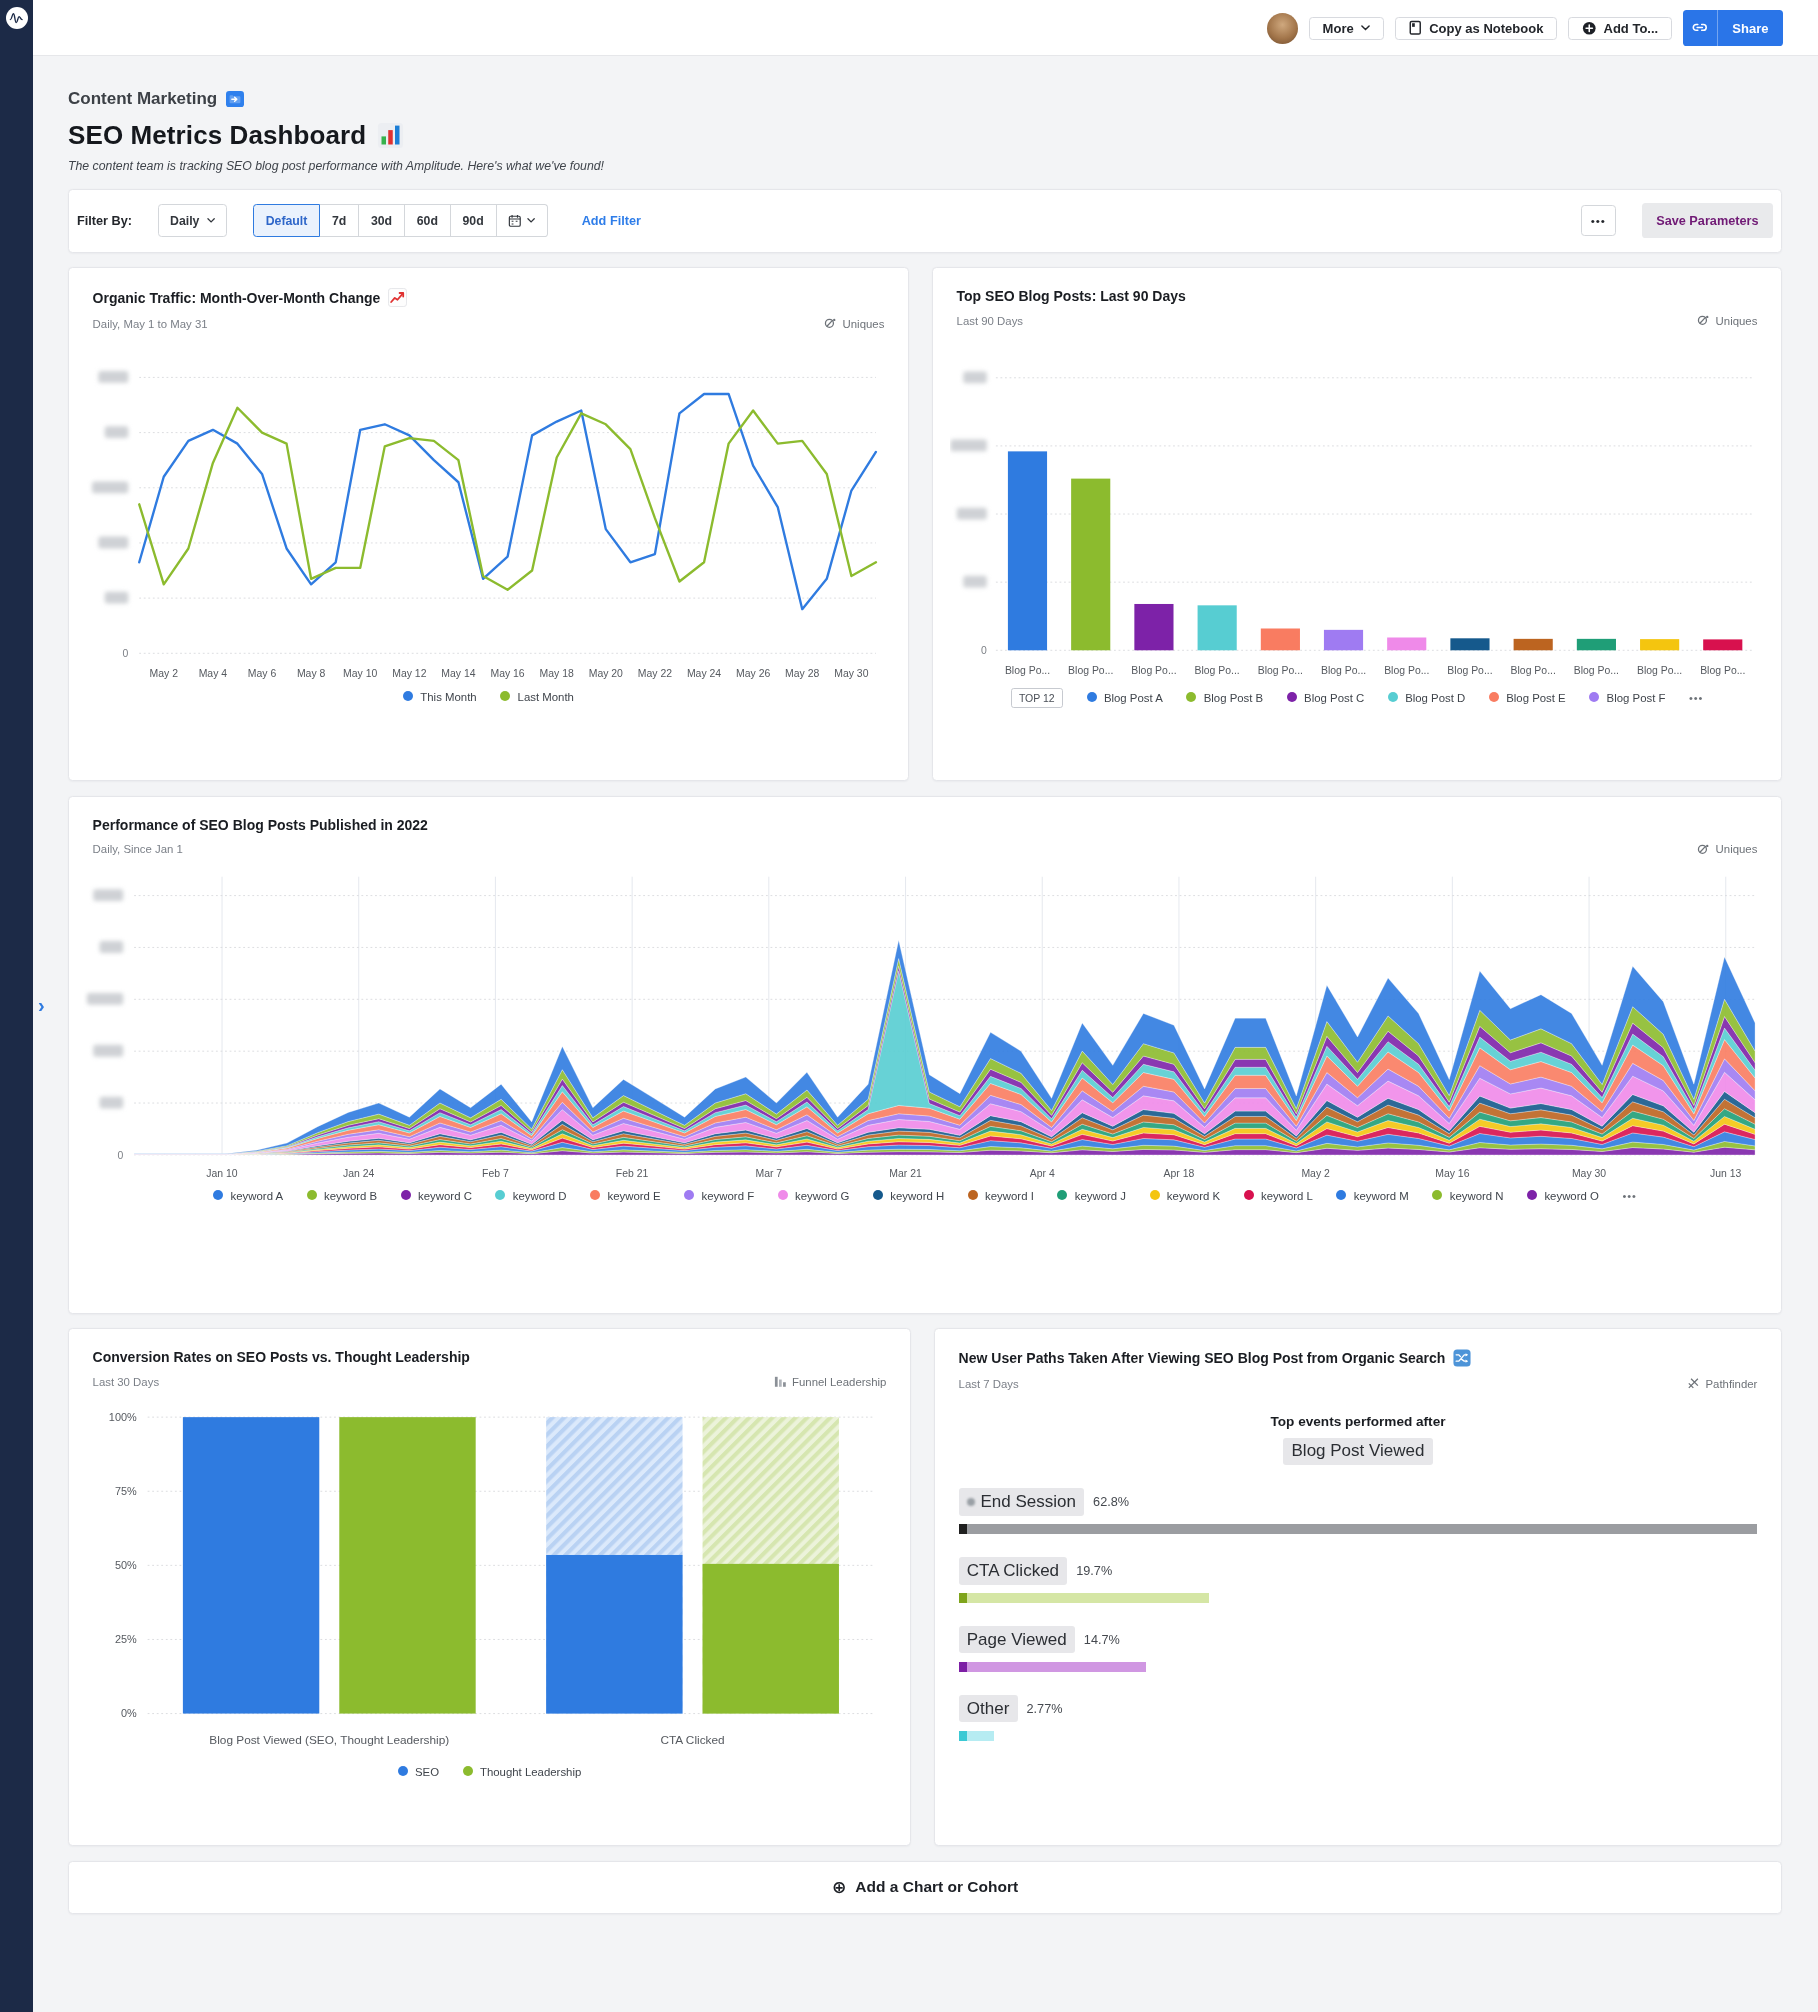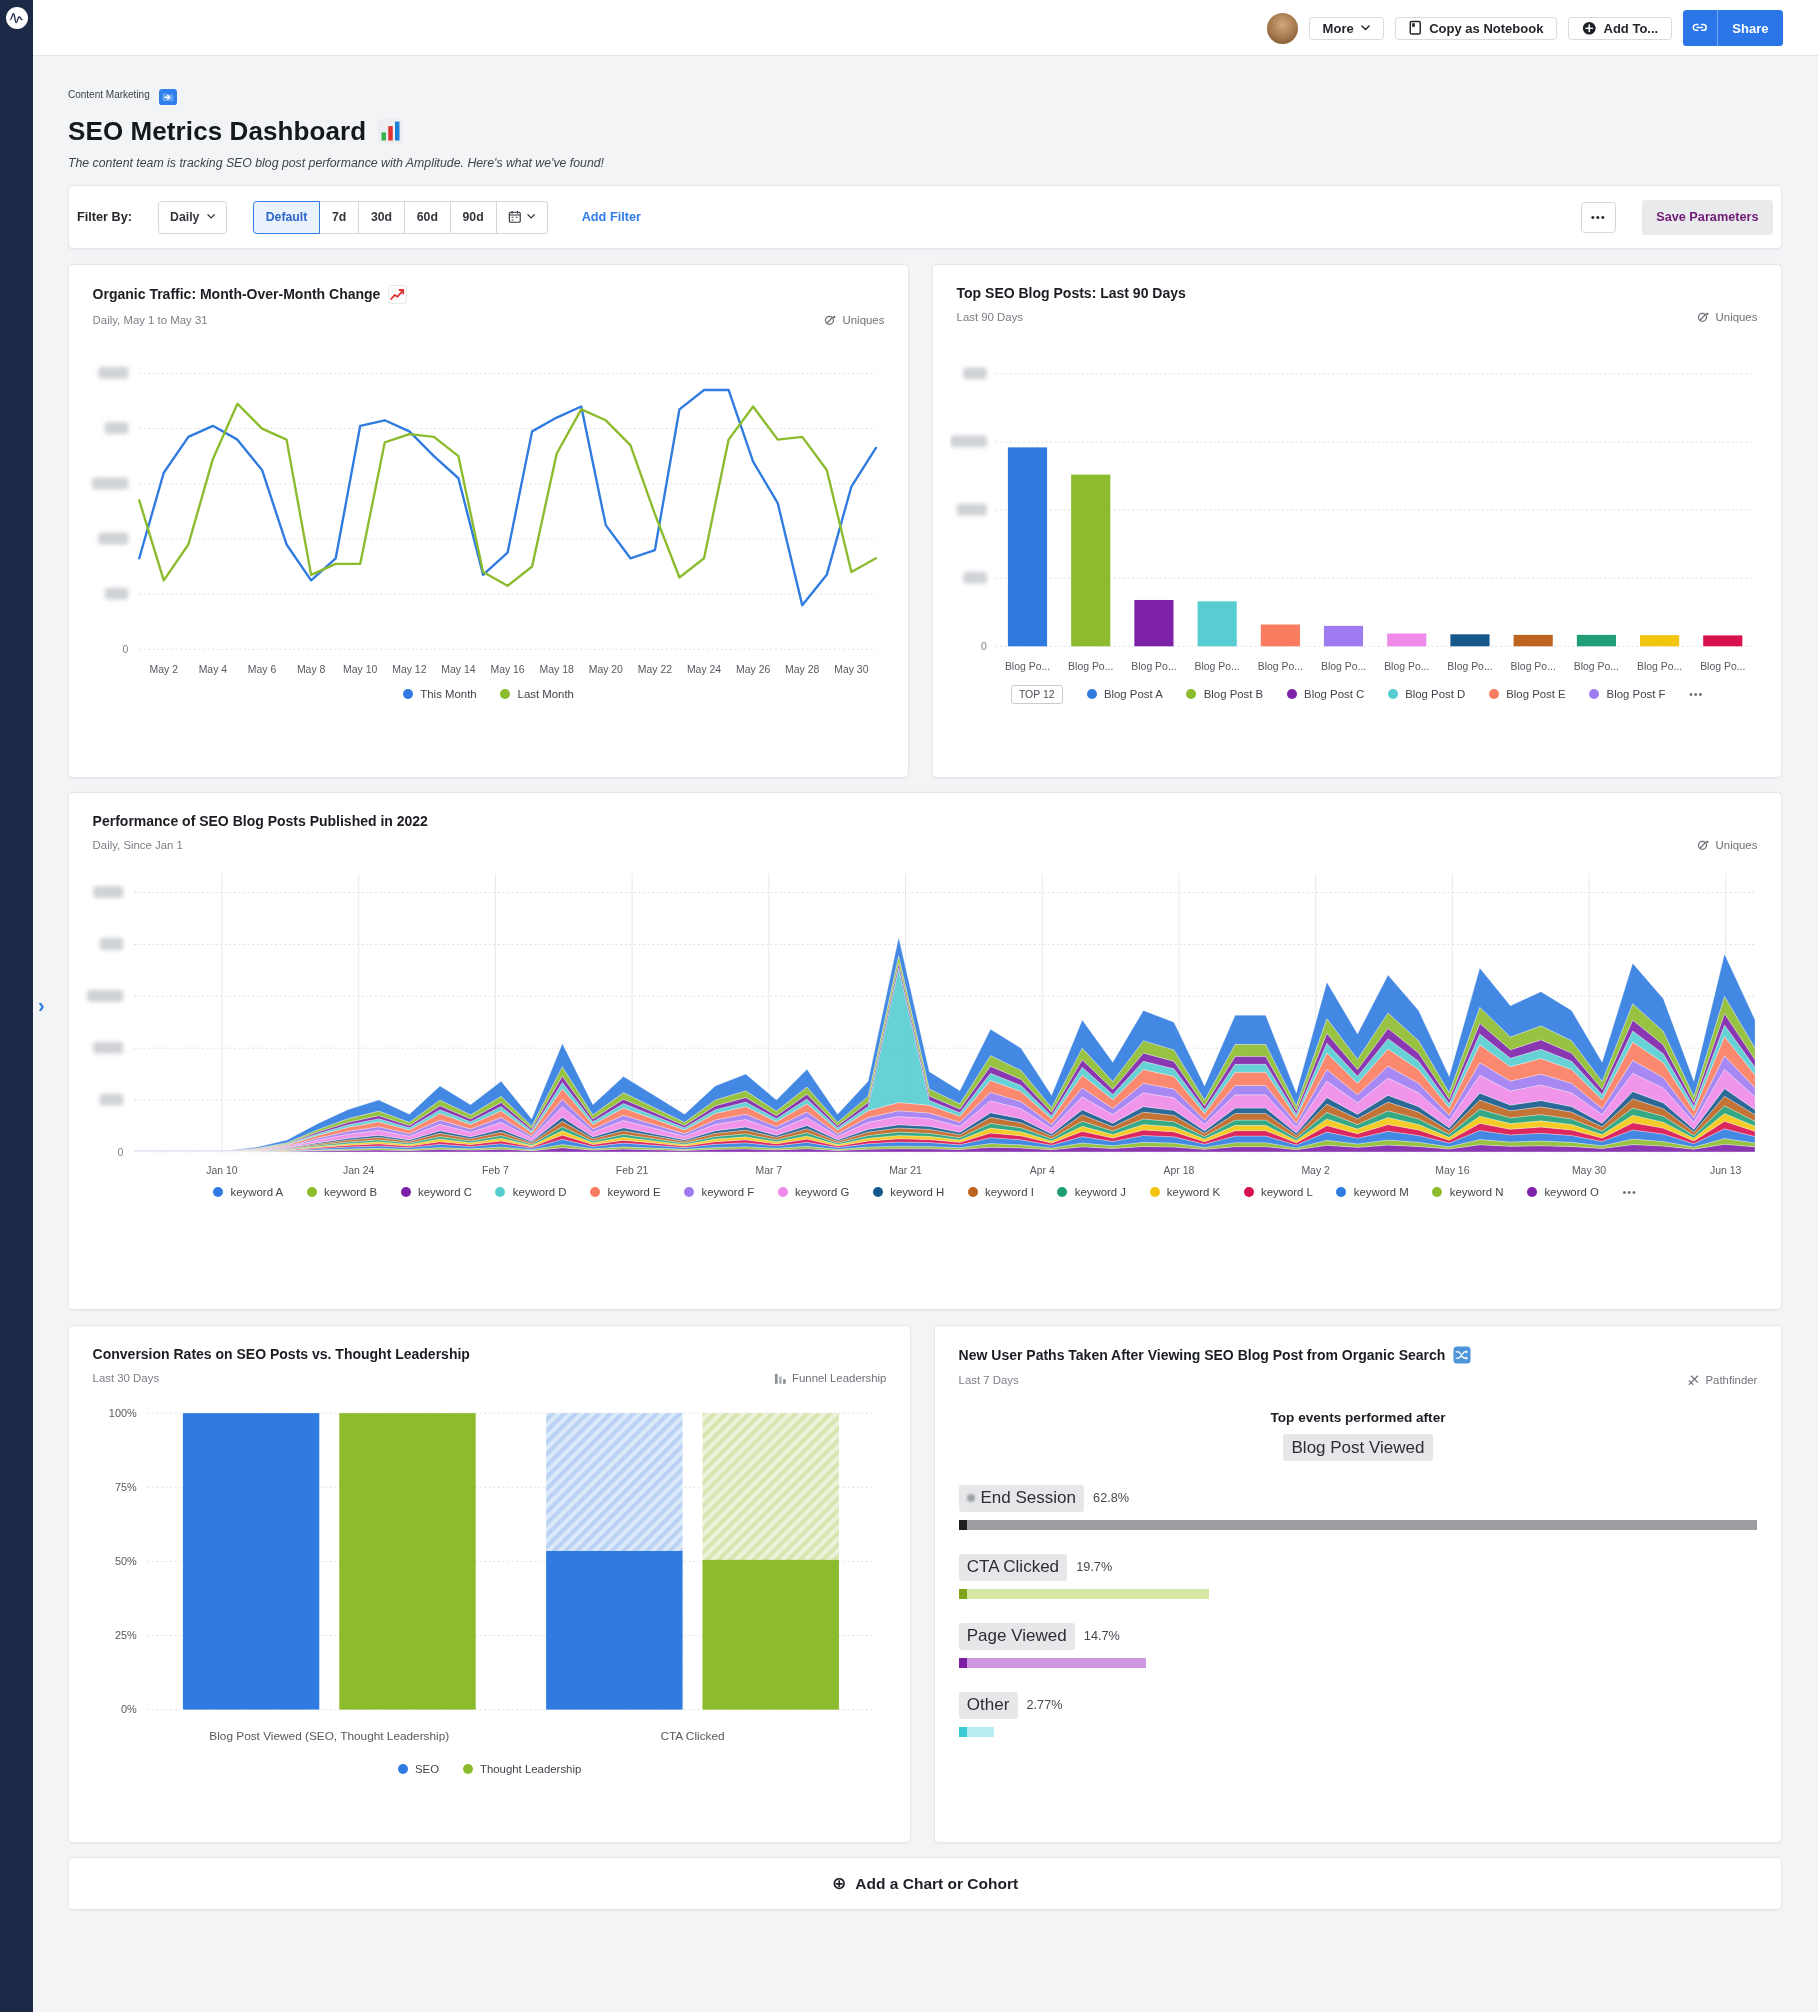--- a/index.html
+++ b/index.html
@@ -16,21 +16,21 @@
   .topbar-right { position:absolute; right:35px; top:10px; display:flex; align-items:center; gap:11px; height:36px; }
   .avatar { width:31px; height:31px; border-radius:50%; background:radial-gradient(circle at 50% 38%, #cfa87e 0%, #a3764b 55%, #6f4a2a 100%); filter:blur(0.5px); flex:0 0 auto; }
   .btn { display:flex; align-items:center; gap:7.3px; height:23px; padding:0 12.7px; background:#fff; border:0.9px solid #d8dadf; border-radius:3.6px; font-size:13px; font-weight:700; color:#23262b; cursor:pointer; white-space:nowrap; }
   .btn svg { flex:0 0 auto; }
   .split-btn { display:flex; height:36px; border-radius:3.6px; overflow:hidden; background:#2a75e8; }
   .split-btn .seg-icon { width:35px; display:flex; align-items:center; justify-content:center; border-right:0.9px solid rgba(255,255,255,.35); cursor:pointer; }
   .split-btn .seg-label { display:flex; align-items:center; padding:0 14.5px; color:#fff; font-size:13px; font-weight:700; cursor:pointer; }
 
   
   .page { position:absolute; left:33px; right:0; top:56px; padding:33px 36px 0 35px; }
-  .breadcrumb { display:flex; align-items:flex-start; gap:9px; font-size:10px; color:#3c4046; }
+  .breadcrumb { display:flex; align-items:center; gap:9px; font-size:17px; color:#3c4046;font-weight:bold; }
   .h1-row { display:flex; align-items:center; gap:11px; margin-top:11px; }
   .h1-row h1 { font-size:26px; font-weight:700; color:#15181d; letter-spacing:0.1px; }
   .subtitle { margin-top:8.2px; font-size:12.3px; color:#3f444b;font-style:italic; }
 
   
   .card { background:#fff; border:0.9px solid #e5e6ea; border-radius:4.5px; box-shadow:0 0.9px 1.8px rgba(20,25,40,.04); }
   .filter-card { margin-top:15.5px; height:64px; display:flex; align-items:center; padding:0 8px; gap:26px; }
   .filter-by { font-size:12.7px; font-weight:700; color:#23262b; }
   .dd-btn { display:flex; align-items:center; gap:7.3px; height:33px; padding:0 11px; border:0.9px solid #d4d7db; border-radius:3.6px; background:#fff; font-size:12.3px; font-weight:700; color:#33373d; cursor:pointer; }
   .seg-group { display:flex; }
@@ -50,21 +50,21 @@
   .full-card { margin-top:14.5px; height:518px; display:flex; flex-direction:column; }
   .row2 .chart-card { height:518px; }
   .card-head { padding:20px 23.6px 0 23.6px; }
   .card-title-row { display:flex; align-items:center; gap:7.3px; }
   .card-title { font-size:14px; font-weight:700; color:#1a1d22; }
   .card-sub-row { display:flex; justify-content:space-between; align-items:center; margin-top:10px; }
   .card-subtitle { font-size:11.4px; color:#7a7f87; }
   .card-meta { display:flex; align-items:center; gap:5.5px; font-size:11.4px; color:#6d7278; }
   .chart-body { flex:1; padding:9px 14.5px 0 14.5px; display:flex; flex-direction:column; align-items:center; }
   .legend-row { display:flex; align-items:center; justify-content:center; gap:23.6px; flex-wrap:wrap; padding:5.5px 9px 12.7px 9px; }
-  .legend-item { display:flex; align-items:center; gap:7.3px; font-size:11.4px; color:#3f444b; cursor:pointer; }
+  .legend-item { display:flex; align-items:flex-start; gap:7.3px; font-size:11.4px; color:#3f444b; cursor:pointer; }
   .legend-dot { width:10px; height:10px; border-radius:50%; flex:0 0 auto; }
   .legend-prefix { border:0.9px solid #c7cad0; border-radius:2.7px; padding:2.7px 7.3px; font-size:10.5px; color:#4a4f57; }
   .legend-more { color:#6d7278; letter-spacing:0.9px; font-size:11px; cursor:pointer; }
 
   
   .path-body { padding:16.4px 23.6px 0 23.6px; }
   .top-events-row { display:flex; align-items:center; gap:9px; margin-top:7.3px;flex-direction:column; }
   .top-events-label { font-size:13.6px; font-weight:700; color:#1a1d22; }
   .chip { background:#e7e7ea; border-radius:3px; padding:3.6px 8.2px; font-size:17px; color:#2b2e33; display:inline-flex; align-items:center; gap:5.5px; }
   .chip .chip-dot { width:8.2px; height:8.2px; border-radius:50%; background:#9aa0a6; filter:blur(0.9px); }

